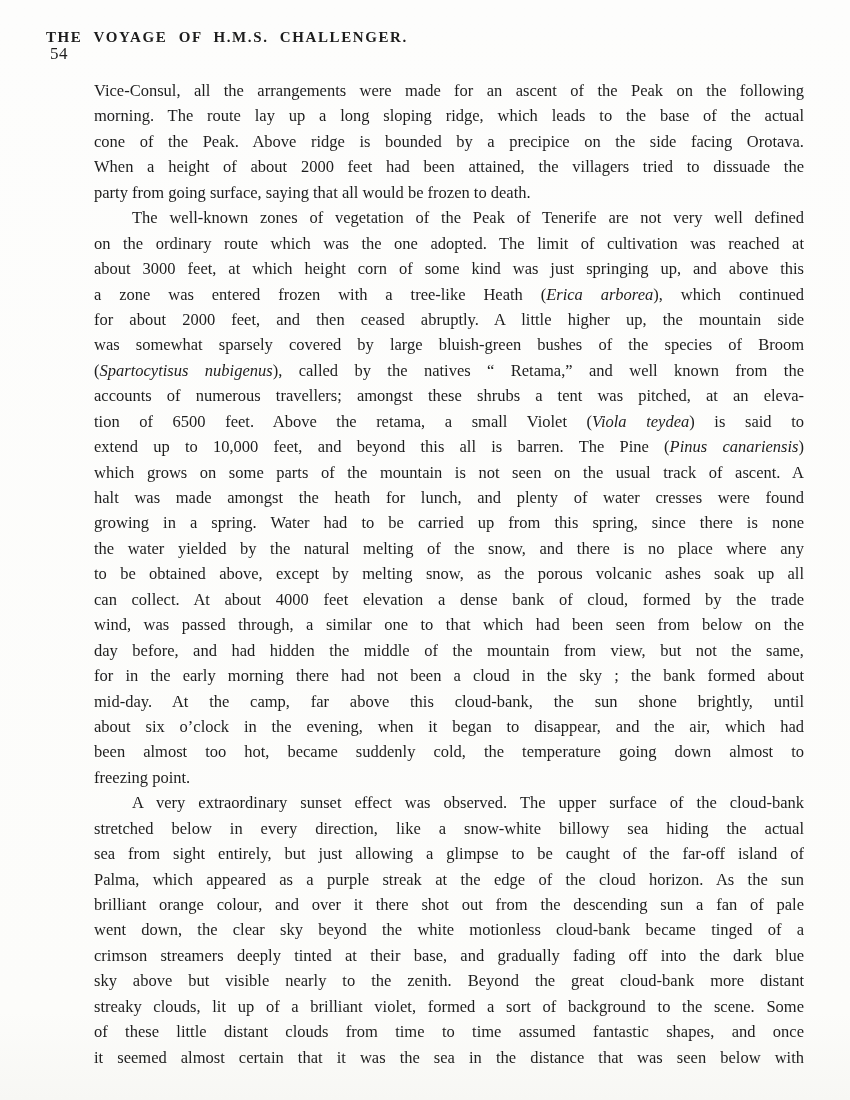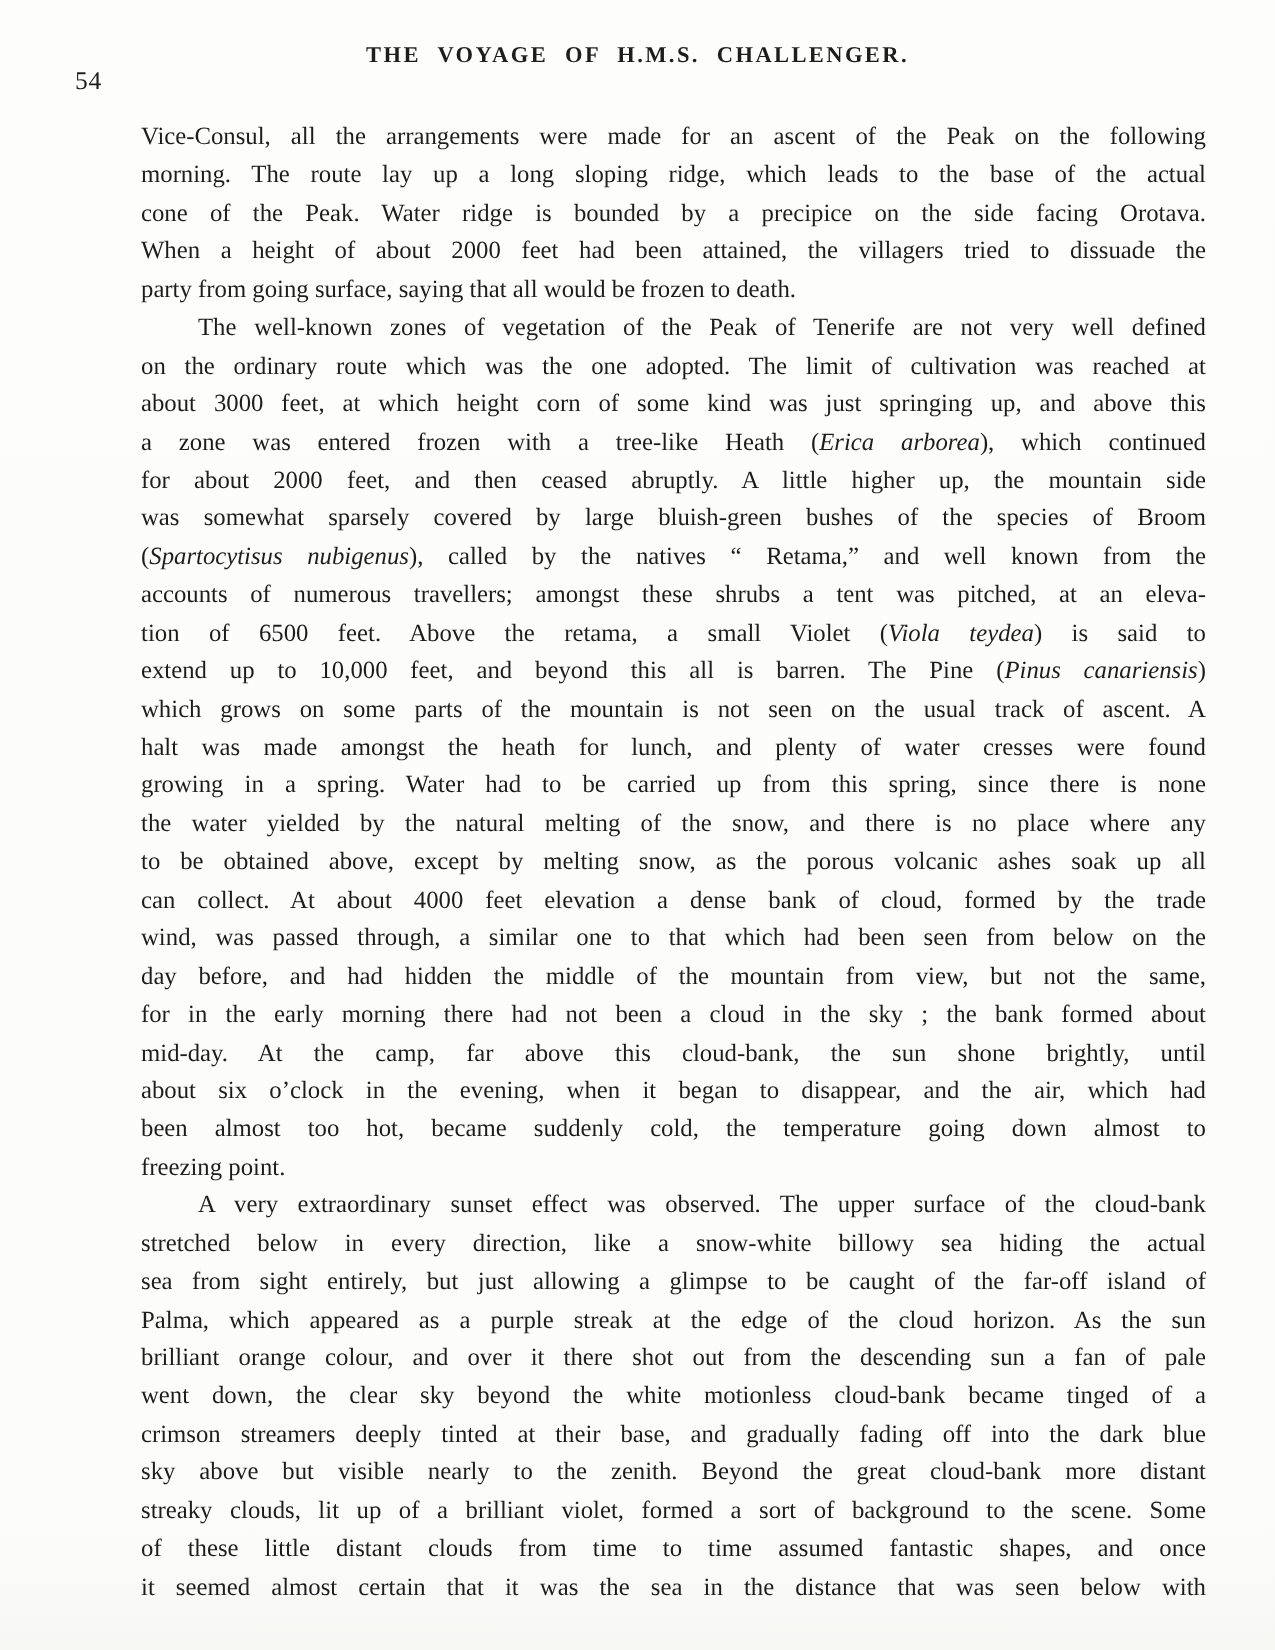--- a/index.html
+++ b/index.html
@@ -26,21 +26,20 @@
     margin-bottom: 26px;
   }
   .page-number {
     position: absolute;
     left: 4px;
     top: 18px;
     font-size: 17px;
     letter-spacing: 0.5px;
   }
   .running-title {
-    text-align: center;
     font-size: 15px;
     font-weight: bold;
     letter-spacing: 1.6px;
     word-spacing: 6px;
     padding-top: 3px;
   }
   .page-body {
     font-size: 16.5px;
     margin-left: 48px;
   }
@@ -66,21 +65,21 @@
 
 <div class="page">
   <div class="page-header">
     <span class="page-number">54</span>
     <div class="running-title">THE VOYAGE OF H.M.S. CHALLENGER.</div>
   </div>
   <div class="page-body">
       <div class="paragraph">
         <div class="line"><span>Vice-Consul, all the arrangements were made for an ascent of the Peak on the following</span></div>
         <div class="line"><span>morning.  The route lay up a long sloping ridge, which leads to the base of the actual</span></div>
-        <div class="line"><span>cone of the Peak.  Water ridge is bounded by a precipice on the side facing Orotava.</span></div>
+        <div class="line"><span>cone of the Peak.  Above ridge is bounded by a precipice on the side facing Orotava.</span></div>
         <div class="line"><span>When a height of about 2000 feet had been attained, the villagers tried to dissuade the</span></div>
         <div class="line para-end"><span>party from going surface, saying that all would be frozen to death.</span></div>
       </div>
       <div class="paragraph">
         <div class="line indent"><span>The well-known zones of vegetation of the Peak of Tenerife are not very well defined</span></div>
         <div class="line"><span>on the ordinary route which was the one adopted.  The limit of cultivation was reached at</span></div>
         <div class="line"><span>about 3000 feet, at which height corn of some kind was just springing up, and above this</span></div>
         <div class="line"><span>a zone was entered frozen with a tree-like Heath (</span><em>Erica arborea</em><span>), which continued</span></div>
         <div class="line"><span>for about 2000 feet, and then ceased abruptly.  A little higher up, the mountain side</span></div>
         <div class="line"><span>was somewhat sparsely covered by large bluish-green bushes of the species of Broom</span></div>

